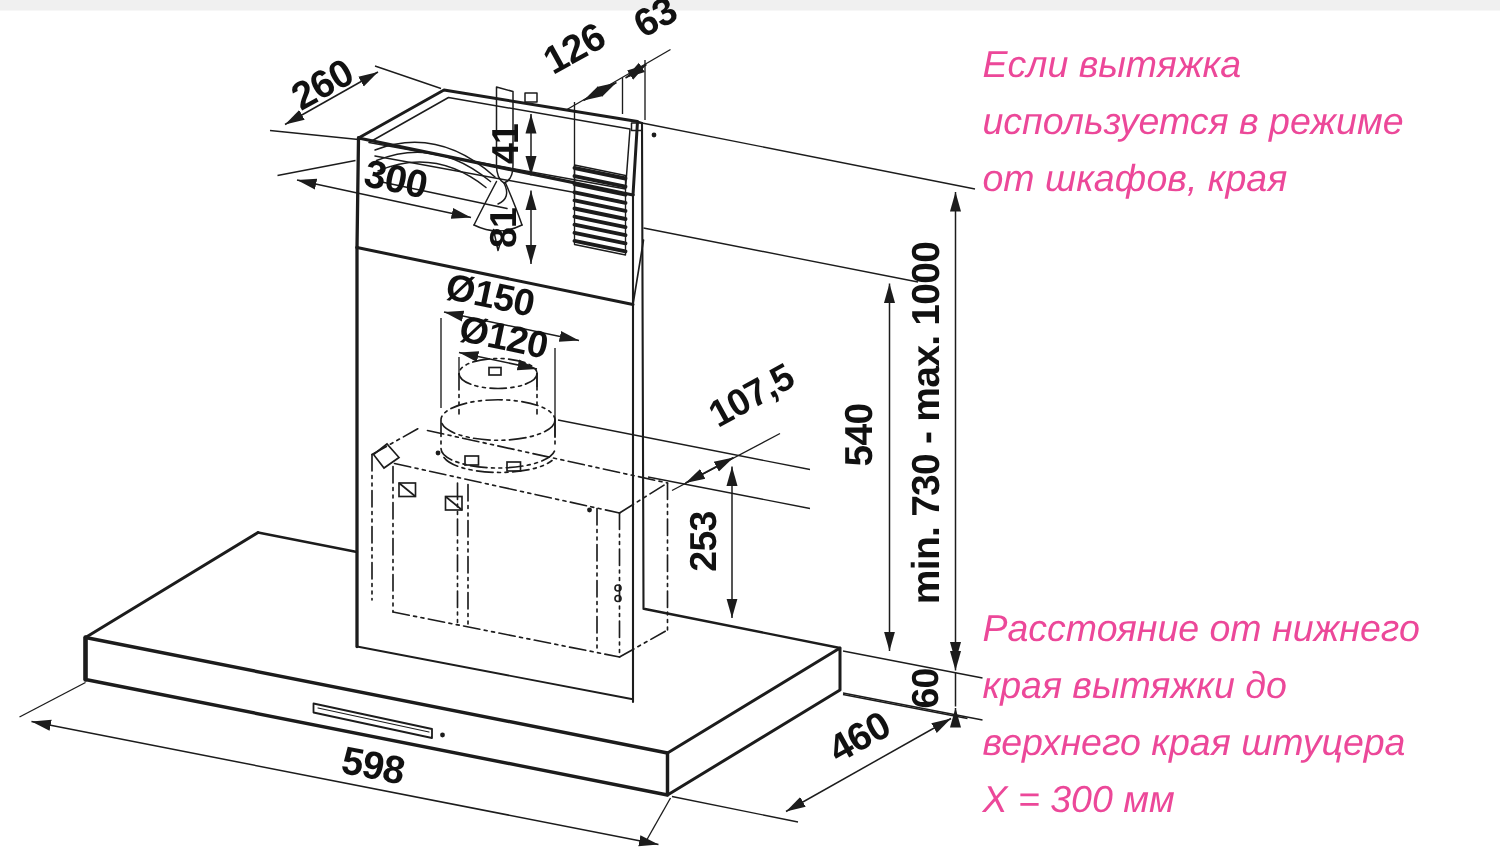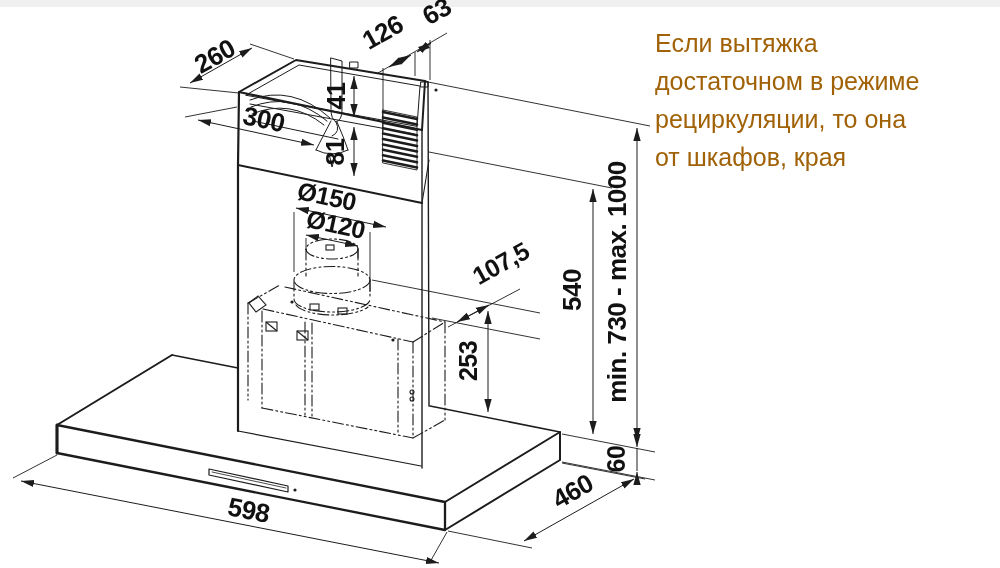--- a/index.html
+++ b/index.html
@@ -3,22 +3,22 @@
 <meta charset="utf-8">
 <style>
   html,body{margin:0;padding:0;background:#ffffff;}
   .stage{position:relative;width:1000px;height:568px;background:#ffffff;overflow:hidden;
          font-family:"Liberation Sans",sans-serif;}
   .top-strip{position:absolute;left:0;top:0;width:1000px;height:7px;background:#f0f0f0;}
   svg{position:absolute;left:0;top:0;}
   svg text{font-family:"Liberation Sans",sans-serif;font-weight:bold;fill:#111;}
   .dim{font-size:25px;letter-spacing:-0.5px;}
   .dim-big{font-size:26px;letter-spacing:-0.5px;}
-  .notes{position:absolute;left:655px;width:345px;color:#a16207;
-         font-size:25px;line-height:38px;white-space:nowrap;}
+  .notes{position:absolute;left:655px;width:345px;color:#ec4899;
+         font-style:italic;font-size:25px;line-height:38px;white-space:nowrap;}
   .notes-top{top:24px;}
   .notes-bottom{top:400px;}
 </style>
 </head>
 <body>
 
 <div class="stage">
   <div class="top-strip"></div>
 
   <svg width="1000" height="568" viewBox="0 0 1000 568">
@@ -204,17 +204,22 @@
       <text class="dim-big" x="581" y="290" transform="rotate(-90 581 290)">540</text>
       <text class="dim-big" x="626" y="282" transform="rotate(-90 626 282)">min. 730 - max. 1000</text>
       <text class="dim" x="625" y="459" transform="rotate(-90 625 459)">60</text>
       <text class="dim-big" x="247" y="519" transform="rotate(11 247 519)">598</text>
       <text class="dim-big" x="577" y="499" transform="rotate(-29 577 499)">460</text>
     </g>
   </svg>
 
   <div class="notes notes-top">
     <div>Если вытяжка</div>
-    <div>достаточном в режиме</div>
-    <div>рециркуляции, то она</div>
+    <div>используется в режиме</div>
     <div>от шкафов, края</div>
   </div>
+  <div class="notes notes-bottom">
+    <div>Расстояние от нижнего</div>
+    <div>края вытяжки до</div>
+    <div>верхнего края штуцера</div>
+    <div>X = 300 мм</div>
+  </div>
 </div>
 
 </body></html>

